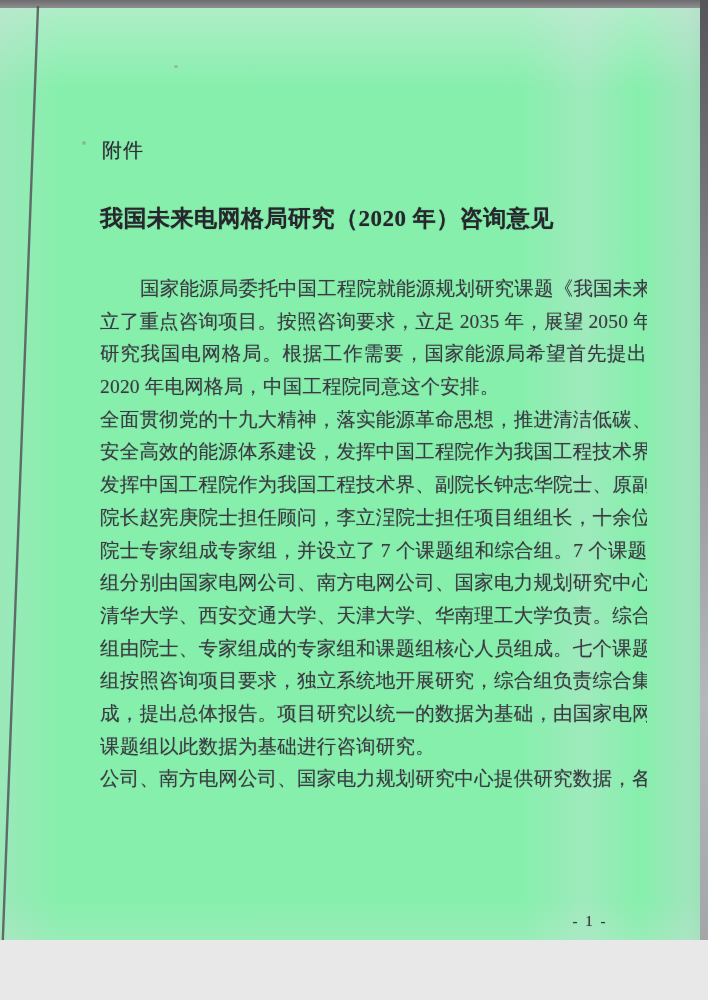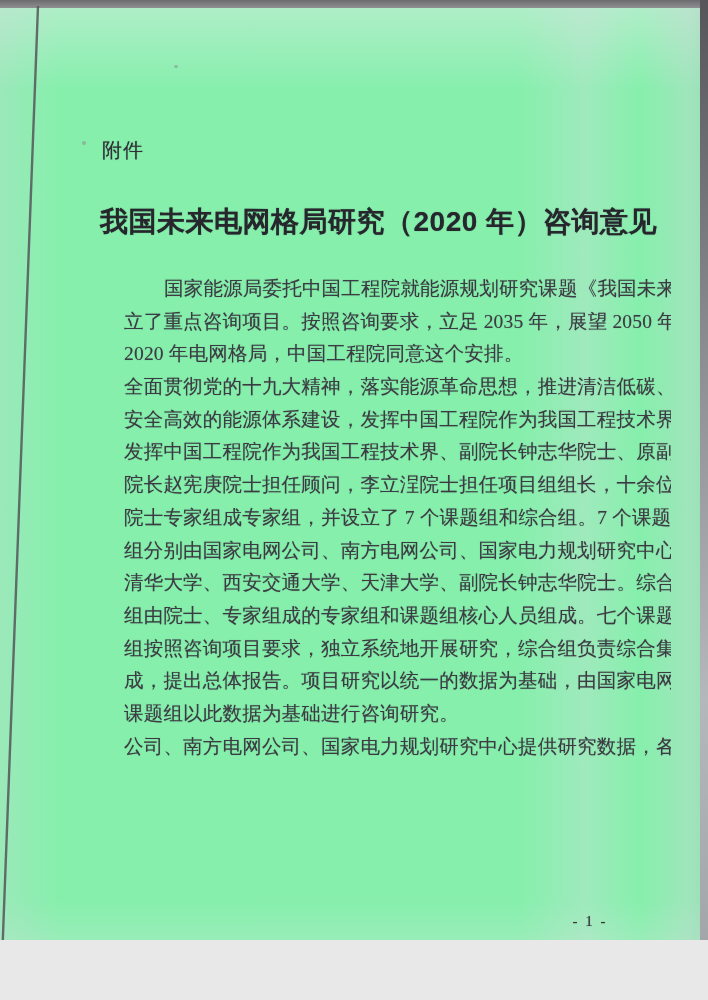--- a/index.html
+++ b/index.html
@@ -27,29 +27,28 @@
   .ink{color:#3b3c43;text-shadow:0 0 1px rgba(59,60,67,.45);}
 
   .attachment{
     position:absolute;left:102px;top:137px;
     font-family:"Liberation Sans","DejaVu Sans",sans-serif;
     font-size:20px;letter-spacing:1px;color:#2f3036;
     text-shadow:0 0 1px rgba(47,48,54,.5);
   }
   .doc-title{
     position:absolute;left:100px;top:203px;width:546px;
-    text-align:center;
-    font-family:Liberation Sans, sans-serif;
-    font-weight:bold;font-size:28px;letter-spacing:.5px;
+    font-family:Liberation Serif, serif;
+    font-weight:bold;font-size:23px;letter-spacing:.5px;
     color:#26272d;text-shadow:0 0 1px rgba(38,39,45,.55);
     white-space:nowrap;
   }
   .body-text{
     position:absolute;left:100px;top:273px;width:547px;
-    font-size:19.5px;line-height:32.7px;margin-left:24px;
+    font-size:19.5px;line-height:32.7px;
   }
   .line{
     height:32.7px;overflow:hidden;white-space:nowrap;
     text-align:justify;text-align-last:justify;
     -moz-text-align-last:justify;
     text-justify:inter-character;
     letter-spacing:.2px;
   }
   .line.indent{padding-left:40px;}
   .line.para-end{text-align-last:left;}
@@ -74,28 +73,29 @@
   </svg>
   <div class="speck" style="left:174px;top:65px;width:4px;height:3px;"></div>
   <div class="speck" style="left:82px;top:141px;width:4px;height:4px;"></div>
 
   <div class="attachment">附件</div>
   <div class="doc-title">我国未来电网格局研究（2020 年）咨询意见</div>
 
   <div class="body-text ink">
     <div class="line indent">国家能源局委托中国工程院就能源规划研究课题《我国未来</div>
     <div class="line">立了重点咨询项目。按照咨询要求，立足 2035 年，展望 2050 年，</div>
+    <div class="line">研究我国电网格局。根据工作需要，国家能源局希望首先提出</div>
     <div class="line para-end">2020 年电网格局，中国工程院同意这个安排。</div>
     <div class="line">全面贯彻党的十九大精神，落实能源革命思想，推进清洁低碳、</div>
     <div class="line">安全高效的能源体系建设，发挥中国工程院作为我国工程技术界</div>
     <div class="line">发挥中国工程院作为我国工程技术界、副院长钟志华院士、原副</div>
     <div class="line">院长赵宪庚院士担任顾问，李立浧院士担任项目组组长，十余位</div>
     <div class="line">院士专家组成专家组，并设立了 7 个课题组和综合组。7 个课题</div>
     <div class="line">组分别由国家电网公司、南方电网公司、国家电力规划研究中心、</div>
-    <div class="line">清华大学、西安交通大学、天津大学、副院长钟志华院士。综合</div>
+    <div class="line">清华大学、西安交通大学、天津大学、华南理工大学负责。综合</div>
     <div class="line">组由院士、专家组成的专家组和课题组核心人员组成。七个课题</div>
     <div class="line">组按照咨询项目要求，独立系统地开展研究，综合组负责综合集</div>
     <div class="line">成，提出总体报告。项目研究以统一的数据为基础，由国家电网</div>
     <div class="line para-end">课题组以此数据为基础进行咨询研究。</div>
     <div class="line">公司、南方电网公司、国家电力规划研究中心提供研究数据，各</div>
   </div>
 
   <div class="page-number">- 1 -</div>
 </div>
 

